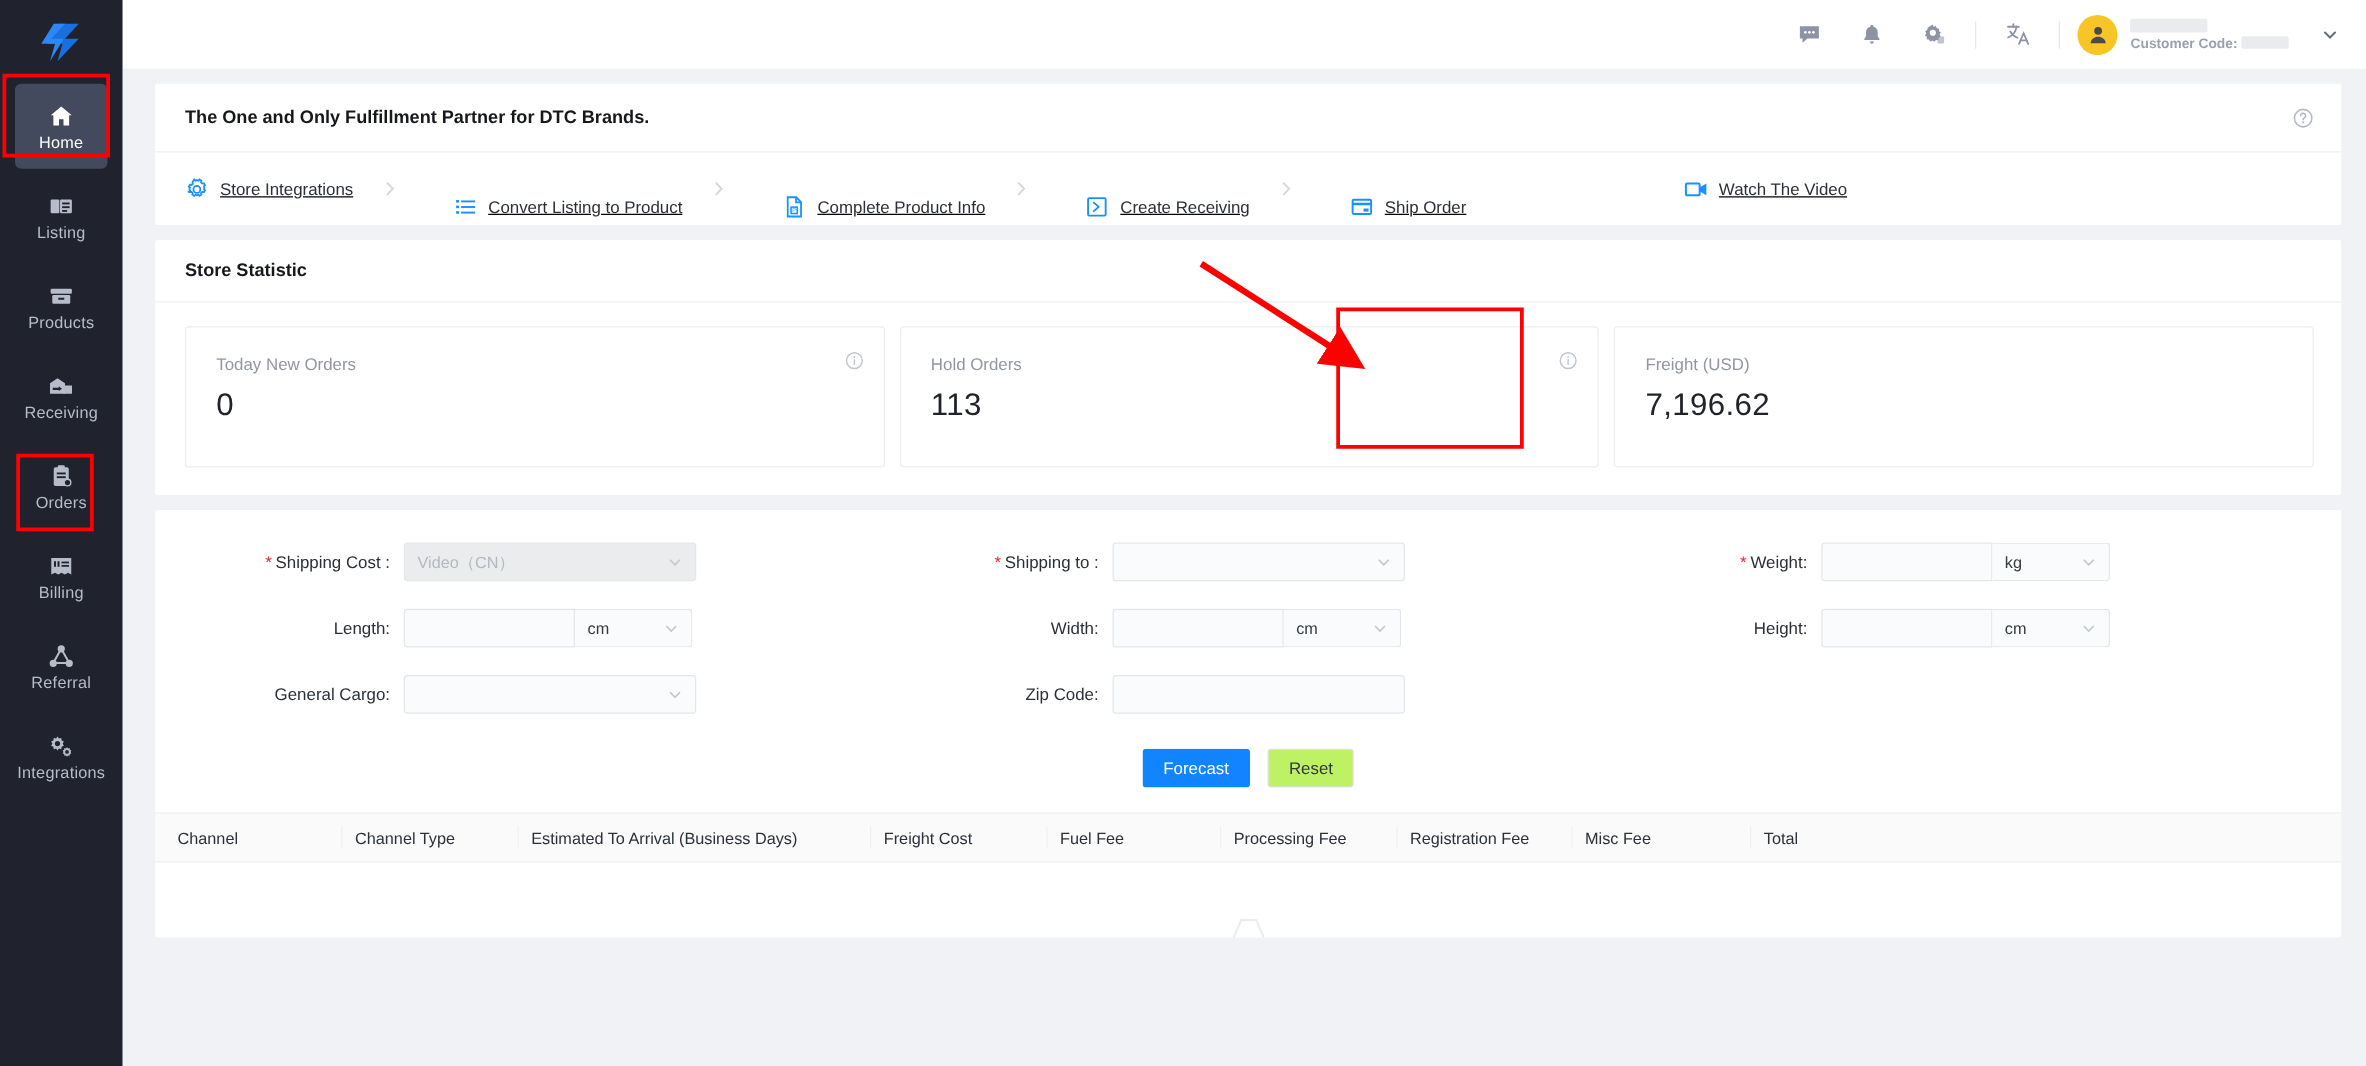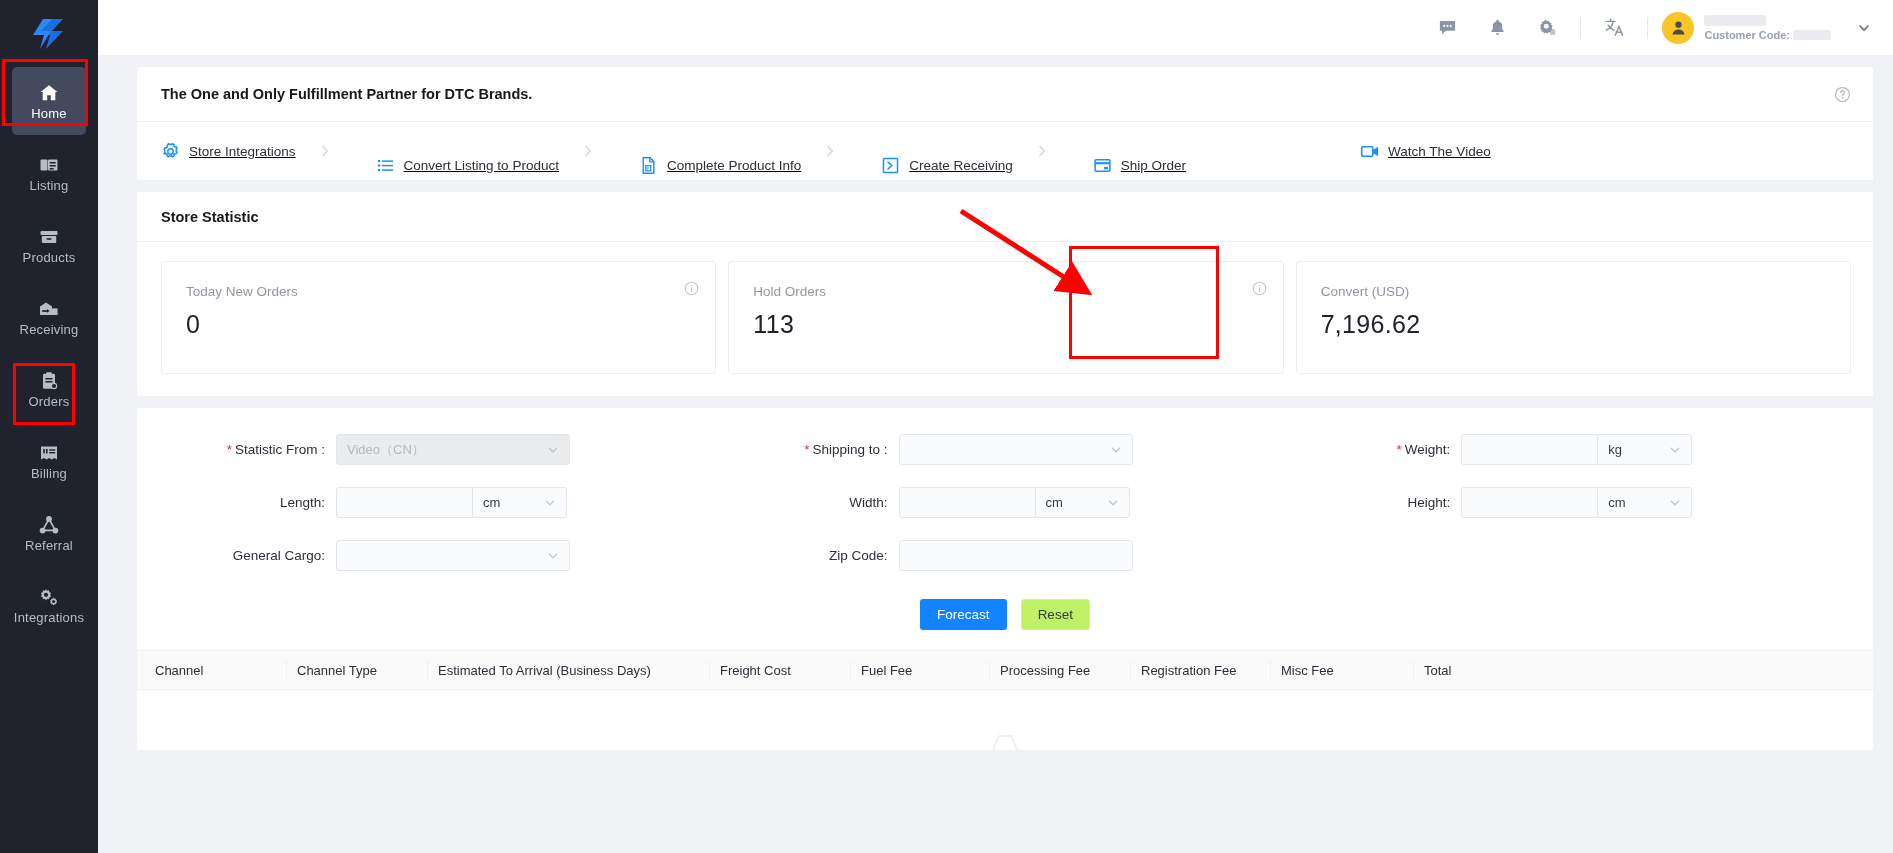--- a/index.html
+++ b/index.html
@@ -59,21 +59,21 @@
     display: flex; align-items: center; justify-content: center; color: #6b5a0e;
   }
   .user-texts { display: flex; flex-direction: column; justify-content: center; gap: 3px; }
   .redact { background: #e9ebef; border-radius: 2px; display: inline-block; }
   .r1 { width: 62px; height: 11px; }
   .r2 { width: 38px; height: 10px; vertical-align: -1px; margin-left: 3px; }
   .cust-code { font-size: 11px; color: #9aa1ae; white-space: nowrap; }
   .caret { color: #666c7a; margin-left: 16px; cursor: pointer; display:flex; align-items:center;}
 
   
-  .content { flex: 1; overflow: hidden; padding: 12px 20px 0 39px; }
+  .content { flex: 1; overflow: hidden; padding: 12px 20px 0 26px; }
 
   .card { background: #ffffff; border-radius: 2px; }
 
   
   .banner-head {
     height: 55px; display: flex; align-items: center; justify-content: space-between;
     padding: 0 22px 0 24px; border-bottom: 1px solid #f0f0f0;
   }
   .banner-title { font-size: 14.5px; color: #17181c; font-weight: 700; }
   .help-ico { color: #b3b9c4; cursor: pointer; display: flex; }
@@ -460,34 +460,34 @@
             <span class="stat-info">
               <svg width="15" height="15" viewBox="0 0 16 16" fill="none" stroke="currentColor" stroke-width="1.2">
                   <circle cx="8" cy="8" r="6.7"></circle>
                   <path d="M8 7.2v4" stroke-linecap="round"></path>
                   <circle cx="8" cy="4.9" r=".8" fill="currentColor" stroke="none"></circle>
                 </svg>
             </span>
           </div>
 
           <div class="stat-card">
-            <div class="stat-label">Convert (USD)</div>
+            <div class="stat-label">Freight (USD)</div>
             <div class="stat-value">7,196.62</div>
           </div>
 
         </div>
       </section>
 
       <section class="card" style="margin-top:12px">
 
         <div class="ff-body">
 
           <div class="ff-row">
             <div class="ff-col">
-              <span class="ff-label"><span class="req">*</span><span>Statistic From :</span></span>
+              <span class="ff-label"><span class="req">*</span><span>Shipping Cost :</span></span>
               <div class="sel disabled w-wide">
                 <span>Video（CN）</span>
                 <span class="arrow">
                   <svg width="12" height="12" viewBox="0 0 12 12" fill="none" stroke="currentColor" stroke-width="1.4" stroke-linecap="round">
                       <path d="M2.4 4.2L6 7.8l3.6-3.6"></path>
                     </svg>
                 </span>
               </div>
             </div>
 

